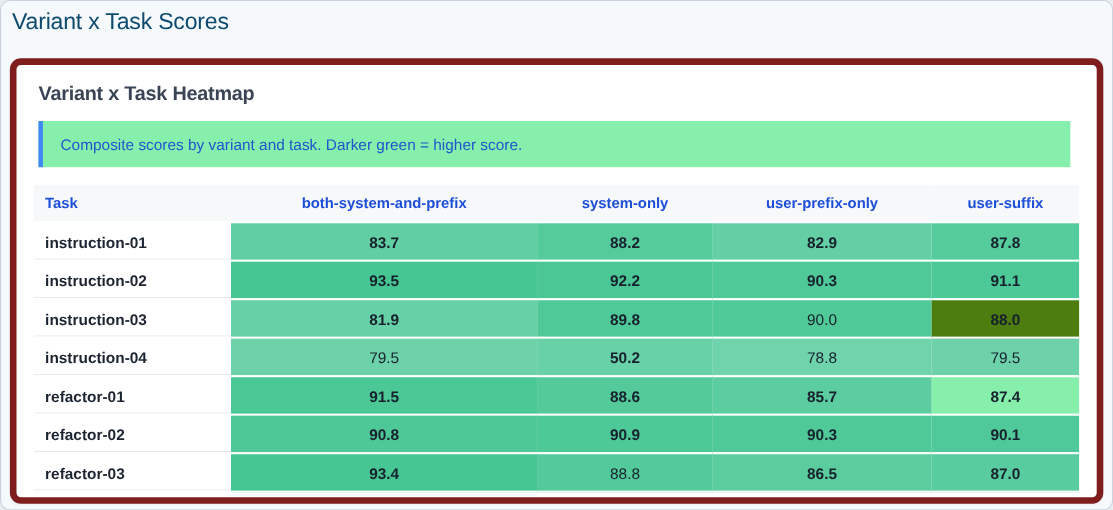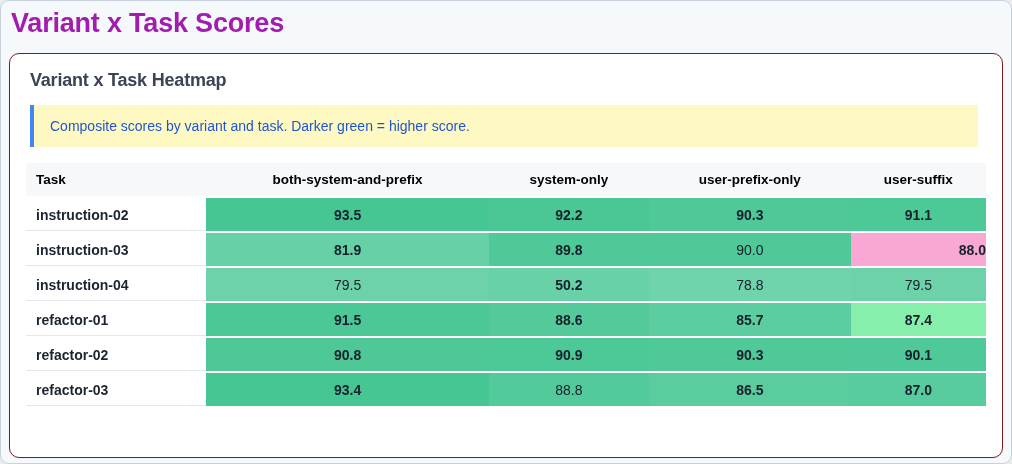--- a/index.html
+++ b/index.html
@@ -15,44 +15,44 @@
     background: #f6f9fc;
     border: 1px solid #c9d2dc;
     border-radius: 9px;
     overflow: hidden;
   }
   .page-header {
     padding: 7px 10px 0 10px;
     height: 52px;
   }
   .page-title {
-    font-size: 27px;
-    font-weight: 700;
-    color: #a21caf;
+    font-size: 21px;
+    font-weight: 400;
+    color: #0c4a6e;
     letter-spacing: -0.2px;
   }
   .card {
     margin: 0 8px;
     background: #ffffff;
-    border: 1px solid #7f1d1d;
+    border: 6px solid #7f1d1d;
     border-radius: 10px;
     box-shadow: 0 1px 2px rgba(16,24,40,0.04);
     padding: 16px 16px 12px 16px;
     height: 405px;
   }
   .card-title {
     font-size: 18px;
     font-weight: 700;
     color: #3a4454;
     letter-spacing: -0.2px;
     margin-left: 4px;
   }
   .note-box {
     margin: 14px 8px 16px 4px;
-    background: #fef9c3;
+    background: #86efac;
     border-left: 4px solid #4285f4;
     padding: 12px 16px;
   }
   .note-text {
     font-size: 14px;
     line-height: 18px;
     color: #2056cd;
   }
   table.heatmap {
     width: 100%;
@@ -61,21 +61,21 @@
     table-layout: fixed;
   }
   th, td {
     height: 35px;
     font-size: 14px;
     vertical-align: middle;
     border-bottom: 2px solid #ffffff;
   }
   thead th {
     background: #f6f8fa;
-    color: #000000;
+    color: #1d4ed8;
     font-weight: 600;
     font-size: 13.5px;
     text-align: center;
   }
   thead th.task-col {
     text-align: left;
     padding-left: 10px;
   }
   td.task-cell {
     background: #ffffff;
@@ -117,32 +117,39 @@
         <tr>
             <th class="task-col">Task</th>
             <th>both-system-and-prefix</th>
             <th>system-only</th>
             <th>user-prefix-only</th>
             <th>user-suffix</th>
           </tr>
       </thead>
       <tbody>
           <tr>
+            <td class="task-cell">instruction-01</td>
+            <td class="score-cell" style="background: rgb(97, 207, 163); font-weight: 700;">83.7</td>
+            <td class="score-cell" style="background: rgb(85, 203, 156); font-weight: 700;">88.2</td>
+            <td class="score-cell" style="background: rgb(100, 207, 164); font-weight: 700;">82.9</td>
+            <td class="score-cell" style="background: rgb(86, 203, 156); font-weight: 700;">87.8</td>
+          </tr>
+          <tr>
             <td class="task-cell">instruction-02</td>
             <td class="score-cell" style="background: rgb(70, 198, 147); font-weight: 700;">93.5</td>
             <td class="score-cell" style="background: rgb(74, 199, 149); font-weight: 700;">92.2</td>
             <td class="score-cell" style="background: rgb(79, 201, 152); font-weight: 700;">90.3</td>
             <td class="score-cell" style="background: rgb(77, 200, 151); font-weight: 700;">91.1</td>
           </tr>
           <tr>
             <td class="task-cell">instruction-03</td>
             <td class="score-cell" style="background: rgb(102, 208, 166); font-weight: 700;">81.9</td>
             <td class="score-cell" style="background: rgb(80, 201, 153); font-weight: 700;">89.8</td>
             <td class="score-cell" style="background: rgb(80, 201, 153); font-weight: 400;">90.0</td>
-            <td class="score-cell" style="background: #f9a8d4; font-weight: 700; text-align: right;">88.0</td>
+            <td class="score-cell" style="background: #4d7c0f; font-weight: 700;">88.0</td>
           </tr>
           <tr>
             <td class="task-cell">instruction-04</td>
             <td class="score-cell" style="background: rgb(109, 210, 170); font-weight: 400;">79.5</td>
             <td class="score-cell" style="background: rgb(105, 209, 168); font-weight: 700;">50.2</td>
             <td class="score-cell" style="background: rgb(111, 211, 171); font-weight: 400;">78.8</td>
             <td class="score-cell" style="background: rgb(109, 210, 170); font-weight: 400;">79.5</td>
           </tr>
           <tr>
             <td class="task-cell">refactor-01</td>

